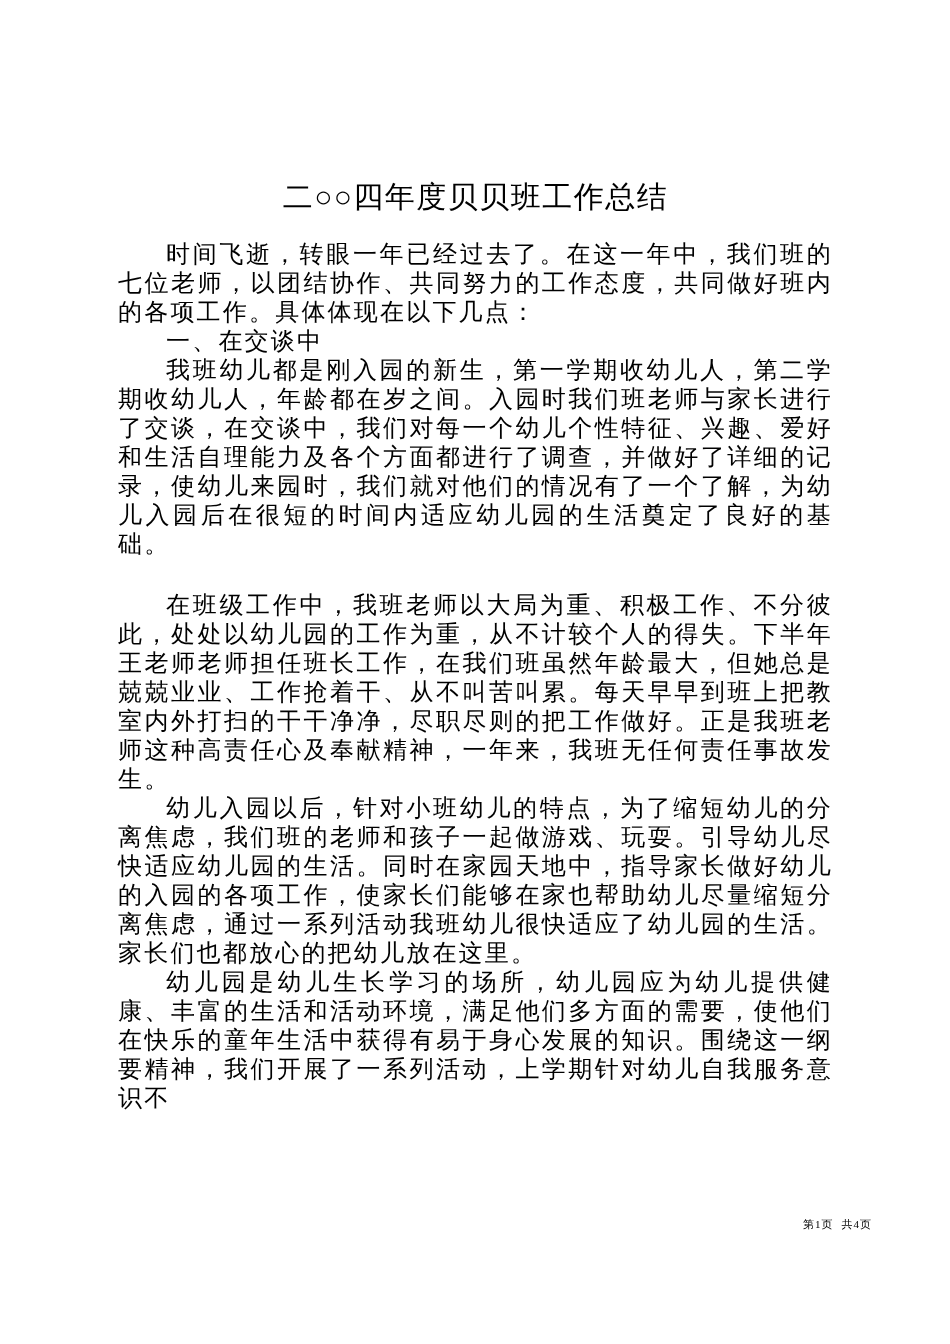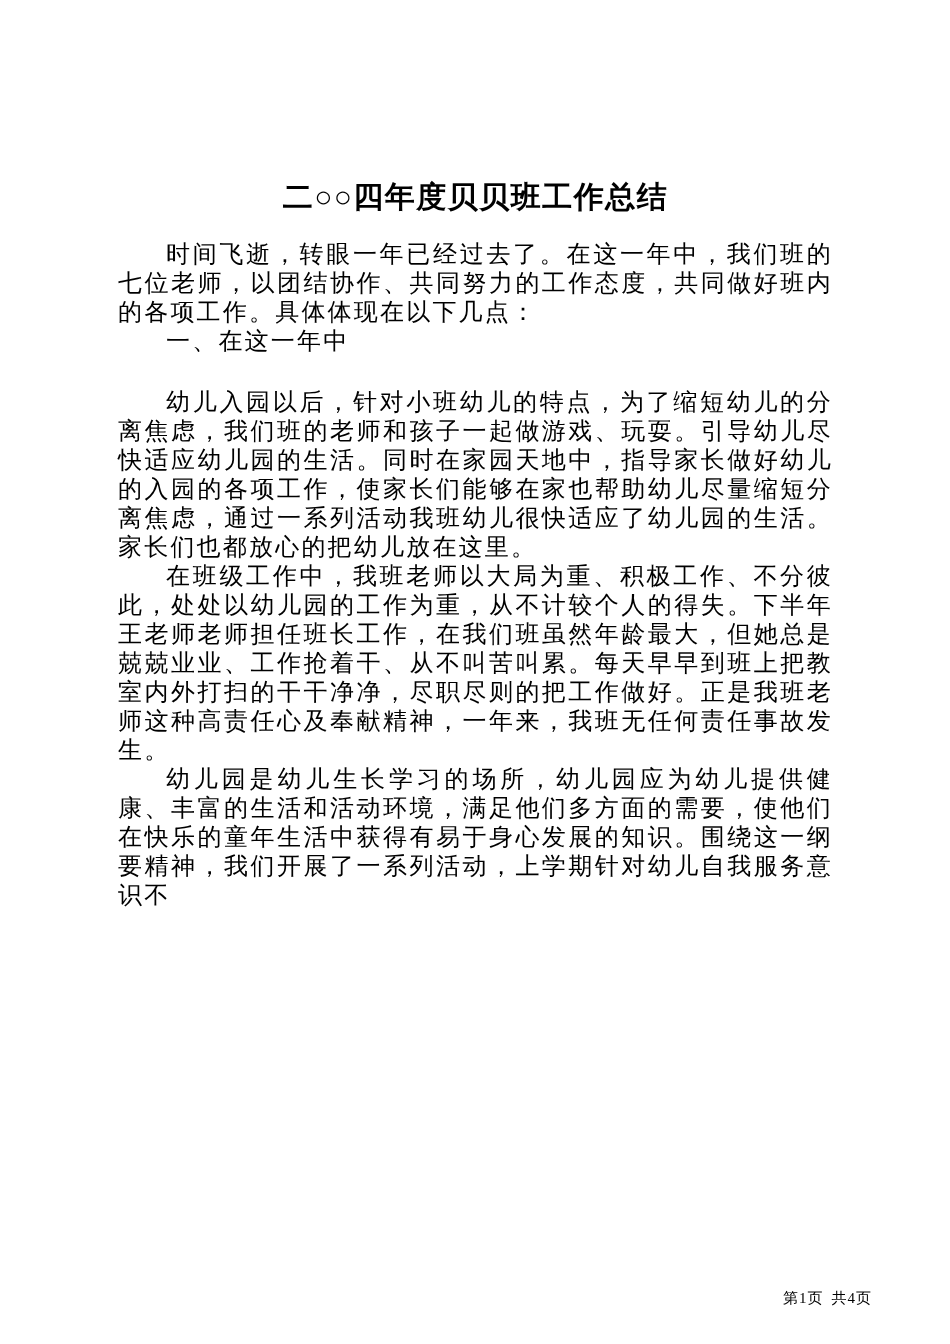--- a/index.html
+++ b/index.html
@@ -19,63 +19,64 @@
     width: 950px;
     height: 1344px;
     box-sizing: border-box;
     background: #ffffff;
     padding: 178px 117px 0 118px;
   }
   .doc-title {
     margin: 0 0 24px 0;
     font-size: 30px;
     line-height: 38px;
-    font-weight: bold;
+    font-weight: normal;
     text-align: center;
     letter-spacing: 1.5px;
     white-space: nowrap;
   }
   .doc-body p {
     margin: 0;
     font-size: 24px;
     line-height: 29px;
     letter-spacing: 2.2px;
     text-align: justify;
     text-indent: 2em;
   }
   .doc-body p.spacer {
     height: 31.5px;
     text-indent: 0;
   }
   .page-footer {
     position: absolute;
-    top: 1289px;
+    top: 1217px;
     right: 78px;
-    font-size: 15px;
+    font-size: 11px;
     letter-spacing: 1px;
     color: #000000;
   }
   .page-footer .sep {
     display: inline-block;
     width: 8px;
   }
 </style>
 </head>
 <body>
 
 <div class="page">
 
   <h1 class="doc-title">二○○四年度贝贝班工作总结</h1>
 
   <div class="doc-body">
     <p>时间飞逝，转眼一年已经过去了。在这一年中，我们班的七位老师，以团结协作、共同努力的工作态度，共同做好班内的各项工作。具体体现在以下几点：</p>
-    <p>一、在这一年中</p>
+    <p>一、在交谈中</p>
+    <p>我班幼儿都是刚入园的新生，第一学期收幼儿人，第二学期收幼儿人，年龄都在岁之间。入园时我们班老师与家长进行了交谈，在交谈中，我们对每一个幼儿个性特征、兴趣、爱好和生活自理能力及各个方面都进行了调查，并做好了详细的记录，使幼儿来园时，我们就对他们的情况有了一个了解，为幼儿入园后在很短的时间内适应幼儿园的生活奠定了良好的基础。</p>
     <p class="spacer"></p>
+    <p>在班级工作中，我班老师以大局为重、积极工作、不分彼此，处处以幼儿园的工作为重，从不计较个人的得失。下半年王老师老师担任班长工作，在我们班虽然年龄最大，但她总是兢兢业业、工作抢着干、从不叫苦叫累。每天早早到班上把教室内外打扫的干干净净，尽职尽则的把工作做好。正是我班老师这种高责任心及奉献精神，一年来，我班无任何责任事故发生。</p>
     <p>幼儿入园以后，针对小班幼儿的特点，为了缩短幼儿的分离焦虑，我们班的老师和孩子一起做游戏、玩耍。引导幼儿尽快适应幼儿园的生活。同时在家园天地中，指导家长做好幼儿的入园的各项工作，使家长们能够在家也帮助幼儿尽量缩短分离焦虑，通过一系列活动我班幼儿很快适应了幼儿园的生活。家长们也都放心的把幼儿放在这里。</p>
-    <p>在班级工作中，我班老师以大局为重、积极工作、不分彼此，处处以幼儿园的工作为重，从不计较个人的得失。下半年王老师老师担任班长工作，在我们班虽然年龄最大，但她总是兢兢业业、工作抢着干、从不叫苦叫累。每天早早到班上把教室内外打扫的干干净净，尽职尽则的把工作做好。正是我班老师这种高责任心及奉献精神，一年来，我班无任何责任事故发生。</p>
     <p>幼儿园是幼儿生长学习的场所，幼儿园应为幼儿提供健康、丰富的生活和活动环境，满足他们多方面的需要，使他们在快乐的童年生活中获得有易于身心发展的知识。围绕这一纲要精神，我们开展了一系列活动，上学期针对幼儿自我服务意识不</p>
   </div>
 
   <div class="page-footer">
     <span>第1页</span><span class="sep"></span><span>共4页</span>
   </div>
 
 </div>
 
 </body></html>

